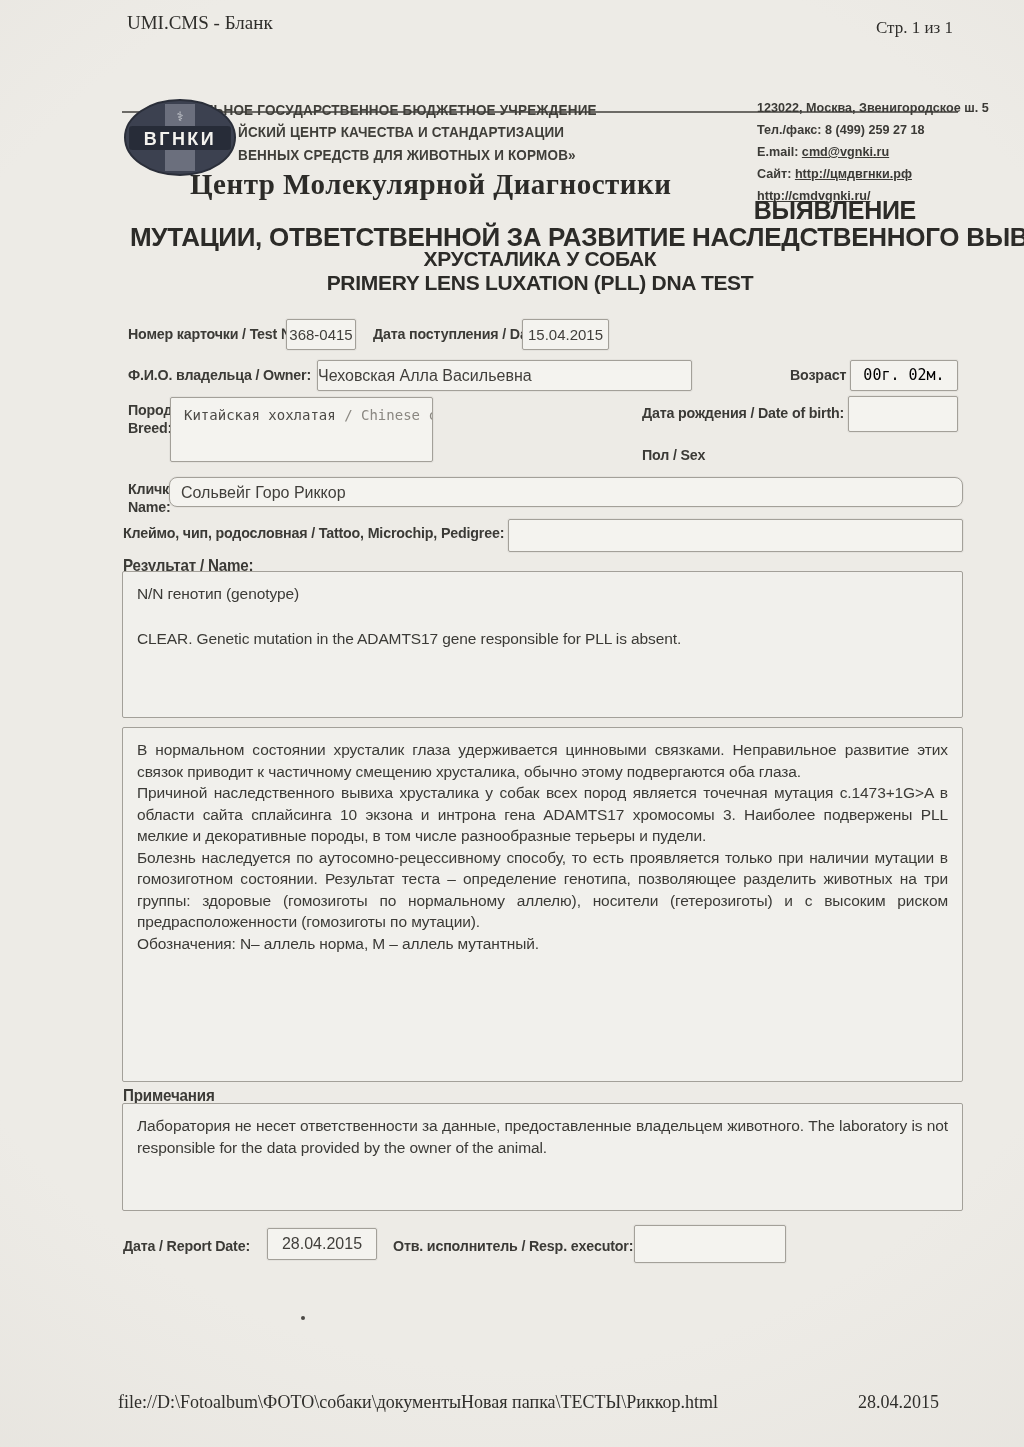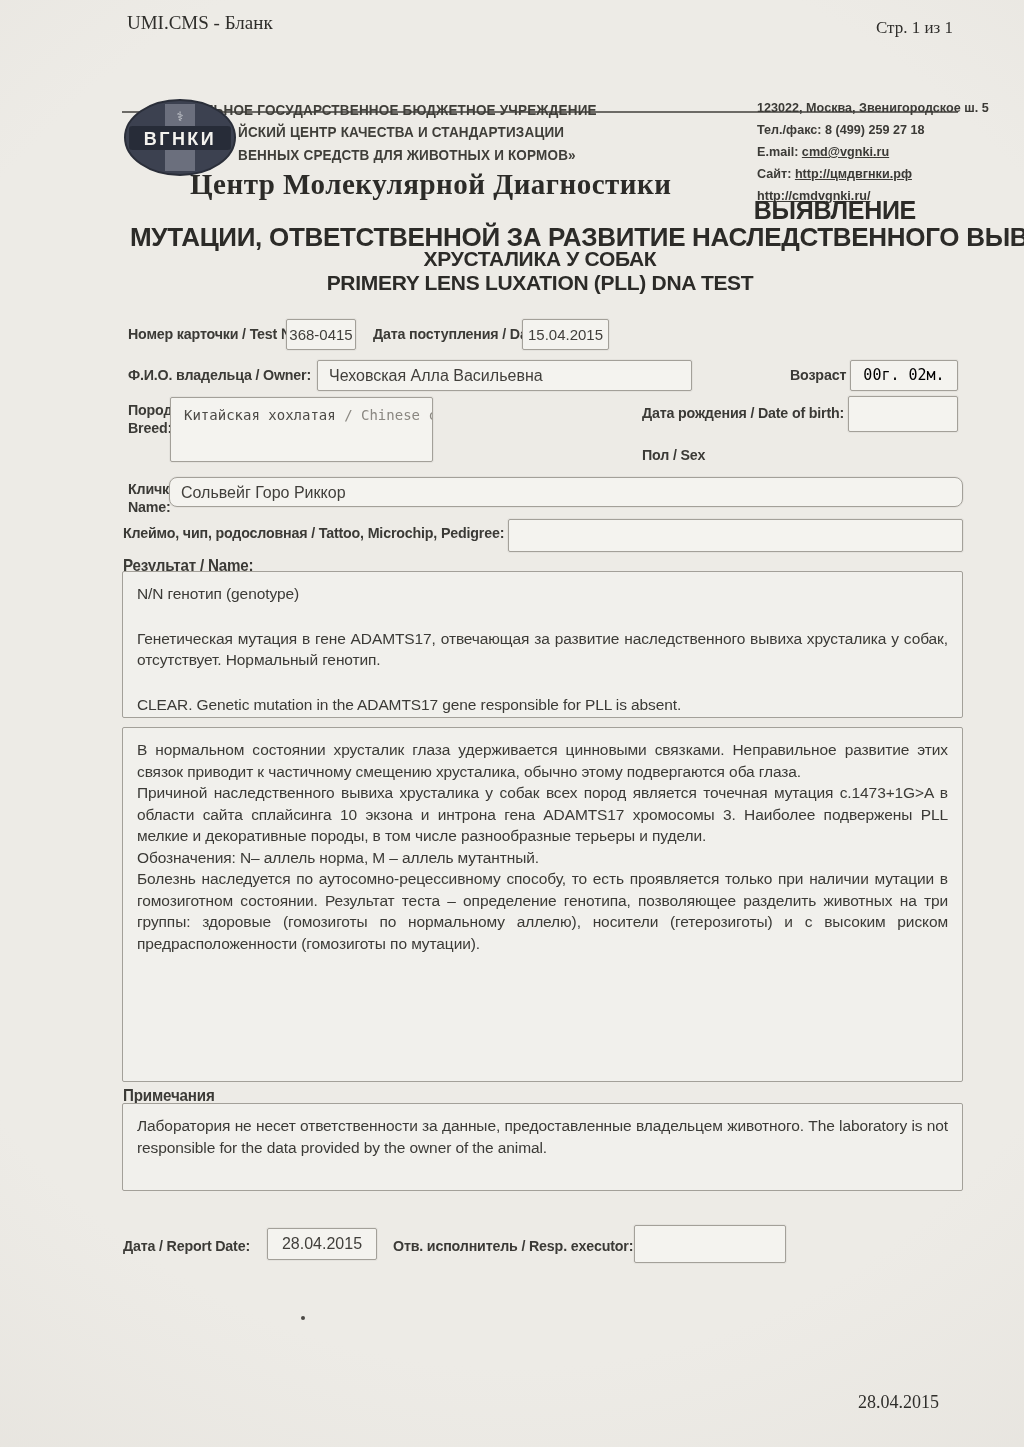--- a/index.html
+++ b/index.html
@@ -103,21 +103,21 @@
   <div class="box" style="left:286px;top:319px;width:70px;height:31px;">
     <span class="val center" style="line-height:29px;font-size:15px;">368-0415</span>
   </div>
   <div class="abs lbl" style="left:373px;top:325px;">Дата поступления / Date:</div>
   <div class="box" style="left:522px;top:319px;width:87px;height:31px;">
     <span class="val center" style="line-height:29px;font-size:15px;">15.04.2015</span>
   </div>
 
   <div class="abs lbl" style="left:128px;top:366px;">Ф.И.О. владельца / Owner:</div>
   <div class="box" style="left:317px;top:360px;width:375px;height:31px;">
-    <span class="val" style="line-height:29px;padding-left:11px;">Чеховская Алла Васильевна</span>
+    <span class="val" style="line-height:29px;">Чеховская Алла Васильевна</span>
   </div>
   <div class="abs lbl" style="left:790px;top:366px;">Возраст</div>
   <div class="box" style="left:850px;top:360px;width:108px;height:31px;">
     <span class="val center mono" style="line-height:29px;font-size:15px;color:#000000;">00г. 02м.</span>
   </div>
 
   <div class="abs lbl" style="left:128px;top:401px;">Порода /</div>
   <div class="abs lbl" style="left:128px;top:419px;">Breed:</div>
   <div class="box" style="left:170px;top:397px;width:263px;height:65px;">
     <span class="val mono" style="padding:9px 0 0 13px;font-size:14px;white-space:nowrap;"><span style="color:#4c4a46;">Китайская хохлатая</span> <span style="color:#8a8781;">/ Chinese crested</span></span>
@@ -135,42 +135,42 @@
   </div>
 
   <div class="abs lbl" style="left:123px;top:524px;">Клеймо, чип, родословная / Tattoo, Microchip, Pedigree:</div>
   <div class="box" style="left:508px;top:519px;width:455px;height:33px;">
     <span class="val"></span>
   </div>
 
   <div class="abs lbl" style="left:123px;top:556px;font-size:16.5px;">Результат / Name:</div>
   <div class="panel" style="left:122px;top:571px;width:841px;height:147px;">
     <p style="text-align:left;margin-bottom:23px;">N/N генотип (genotype)</p>
-    <p style="margin-bottom:23px;">Генетическая мутация в гене ADAMTS17, отвечающая за развитие наследственного вывиха хрусталика у собак, отсутствует. Нормальный генотип.</p>
     <p style="text-align:left;">CLEAR. Genetic mutation in the ADAMTS17 gene responsible for PLL is absent.</p>
   </div>
 
   <div class="panel" style="left:122px;top:727px;width:841px;height:355px;">
     <p>В нормальном состоянии хрусталик глаза удерживается цинновыми связками. Неправильное развитие этих связок приводит к частичному смещению хрусталика, обычно этому подвергаются оба глаза.</p>
     <p>Причиной наследственного вывиха хрусталика у собак всех пород является точечная мутация c.1473+1G&gt;A в области сайта сплайсинга 10 экзона и интрона гена ADAMTS17 хромосомы 3. Наиболее подвержены PLL мелкие и декоративные породы, в том числе разнообразные терьеры и пудели.</p>
+    <p>Болезнь наследуется по аутосомно-рецессивному способу, то есть проявляется только при наличии мутации в гомозиготном состоянии. Результат теста – определение генотипа, позволяющее разделить животных на три группы: здоровые (гомозиготы по нормальному аллелю), носители (гетерозиготы) и с высоким риском предрасположенности (гомозиготы по мутации).</p>
     <p style="text-align:left;">Обозначения: N– аллель норма, М – аллель мутантный.</p>
-    <p>Болезнь наследуется по аутосомно-рецессивному способу, то есть проявляется только при наличии мутации в гомозиготном состоянии. Результат теста – определение генотипа, позволяющее разделить животных на три группы: здоровые (гомозиготы по нормальному аллелю), носители (гетерозиготы) и с высоким риском предрасположенности (гомозиготы по мутации).</p>
   </div>
 
   <div class="abs lbl" style="left:123px;top:1086px;font-size:16.5px;">Примечания</div>
-  <div class="panel" style="left:122px;top:1103px;width:841px;height:88px;">
+  <div class="panel" style="left:122px;top:1103px;width:841px;height:108px;">
     <p>Лаборатория не несет ответственности за данные, предоставленные владельцем животного. The laboratory is not responsible for the data provided by the owner of the animal.</p>
   </div>
 
   <div class="abs lbl" style="left:123px;top:1237px;">Дата / Report Date:</div>
   <div class="box" style="left:267px;top:1228px;width:110px;height:32px;">
     <span class="val center" style="line-height:30px;">28.04.2015</span>
   </div>
   <div class="abs lbl" style="left:393px;top:1237px;">Отв. исполнитель / Resp. executor:</div>
   <div class="box" style="left:634px;top:1225px;width:152px;height:38px;">
     <span class="val"></span>
   </div>
 
   <div class="abs" style="left:301px;top:1316px;width:4px;height:4px;border-radius:50%;background:#4a4845;"></div>
 
+  <div class="abs serif" style="left:118px;top:1392px;font-size:18px;color:#2f2e2b;white-space:nowrap;">file://D:\Fotoalbum\ФОТО\собаки\документыНовая папка\ТЕСТЫ\Риккор.html</div>
   <div class="abs serif" style="left:858px;top:1392px;font-size:18px;color:#2f2e2b;">28.04.2015</div>
 
 </div>
 
 </body></html>

